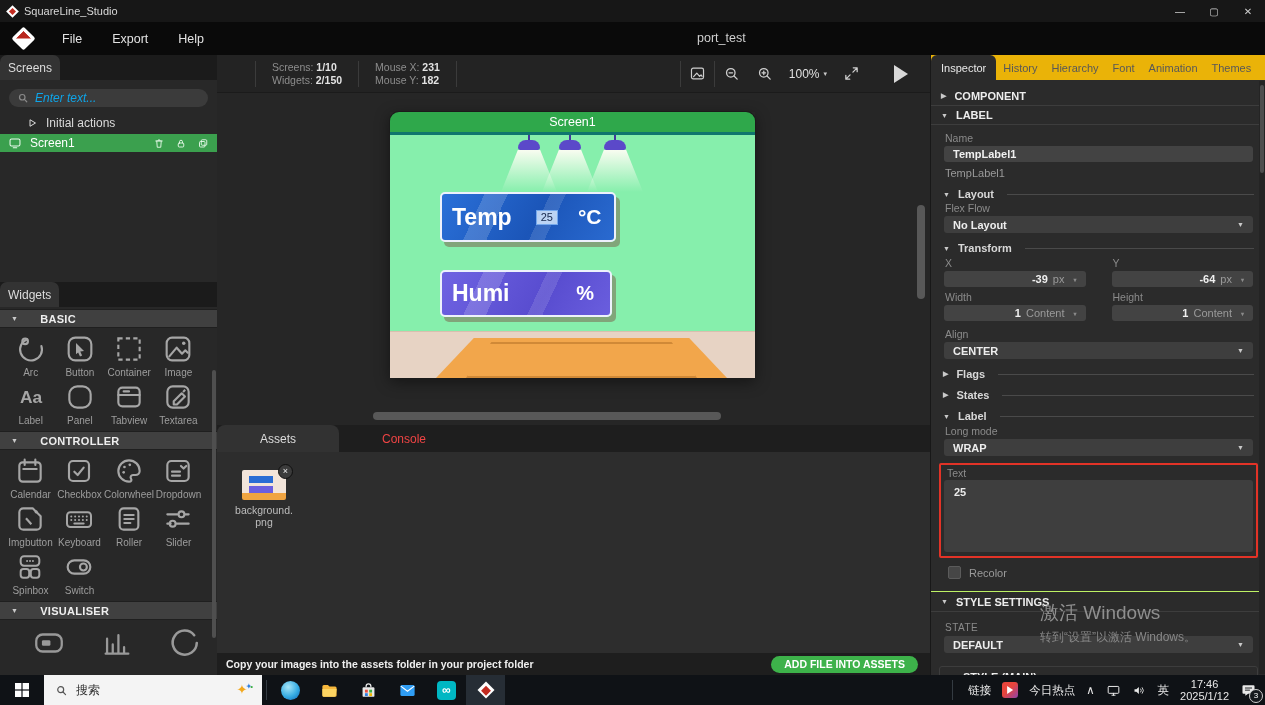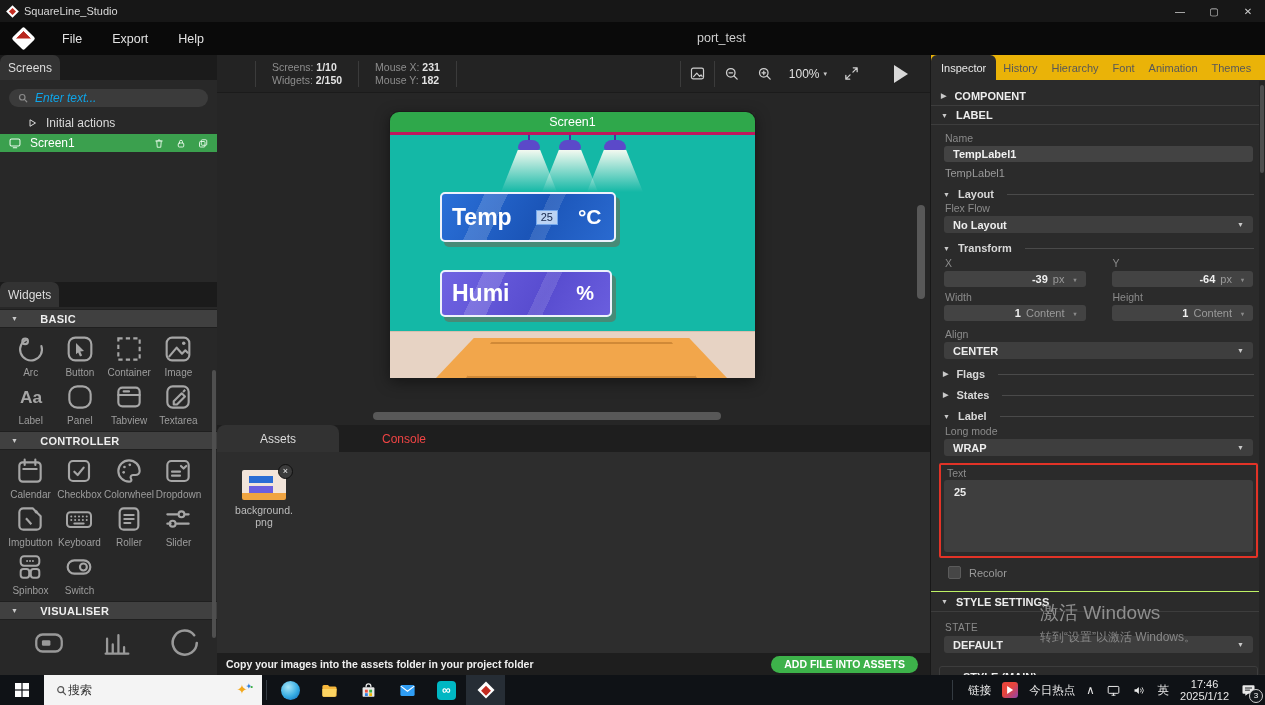--- a/index.html
+++ b/index.html
@@ -43,21 +43,21 @@
   .statcol{padding:0 16px;font-size:10.5px;line-height:13px;color:#8d8d8d;white-space:nowrap}
   .statcol b{color:#e3e3e3}
   .tspacer{flex:1}
   .ticon{padding:0 8px;display:flex;align-items:center}
   .zoomtxt{font-size:12px;color:#e0e0e0;display:flex;align-items:center;gap:4px;padding:0 8px}
   .tri{width:0;height:0;border-left:14px solid #d8d8d8;border-top:9px solid transparent;border-bottom:9px solid transparent;margin-left:26px}
   
   .canvas{position:absolute;top:93px;left:217px;width:713px;height:332px;background:#262626;overflow:hidden}
   .screen{position:absolute;left:173px;top:19px;width:365px;box-shadow:0 4px 14px rgba(0,0,0,.45)}
   .sheader{height:20px;background:#2fa84b;border-radius:9px 9px 0 0;text-align:center;line-height:20px;color:#fff;font-size:12.5px;box-shadow:0 0 0 1px #1b1b1b}
-  .sbody{position:relative;height:243px;background:#14b8a6;border-top:3px solid #be185d;overflow:hidden}
+  .sbody{position:relative;height:243px;background:#86efac;border-top:3px solid #0f766e;overflow:hidden}
   .lamp{position:absolute;width:22px;height:10px;background:#5b49c9;border-radius:11px 11px 3px 3px;top:5px}
   .lamp::before{content:"";position:absolute;left:50%;top:-5px;width:2px;height:5px;background:#45379f;transform:translateX(-50%)}
   .lamp::after{content:"";position:absolute;left:50%;top:10px;transform:translateX(-50%);width:56px;height:42px;
     background:linear-gradient(rgba(255,253,244,.95),rgba(255,253,244,0));clip-path:polygon(30% 0,70% 0,100% 100%,0 100%)}
   .dpanel{position:absolute;left:50px;border:2px solid #edf1fc;border-radius:5px;display:flex;align-items:center;color:#fff;overflow:hidden;box-shadow:4px 5px 0 rgba(124,92,72,.5)}
   .dpanel::before{content:"";position:absolute;inset:0;background:linear-gradient(115deg,transparent 22%,rgba(255,255,255,.16) 22%,rgba(255,255,255,.16) 34%,transparent 34%,transparent 56%,rgba(255,255,255,.12) 56%,rgba(255,255,255,.12) 64%,transparent 64%)}
   .tpanel{top:57px;width:172px;height:46px;background:linear-gradient(120deg,#2a70d8,#1b55b8 55%,#2a6ad0)}
   .hpanel{top:135px;width:168px;height:43px;background:linear-gradient(120deg,#6f63e2,#584ccf 60%,#6a5ede)}
   .big{font-size:23px;font-weight:bold;margin-left:10px;z-index:1;position:relative}
   .valbox{margin-left:24px;z-index:1;position:relative;background:rgba(206,226,250,.88);border:1px solid #74a8ec;font-size:11px;color:#16284c;padding:0 4px;line-height:13px}
@@ -111,21 +111,21 @@
   .istate{margin:10px 14px 3px;font-size:10px;color:#8b8b8b;letter-spacing:.5px}
   .imain{margin:13px 8px 0;border:1px solid #3d3d3d;border-radius:3px;height:20px;display:flex;align-items:center;gap:8px;padding:0 8px;font-weight:bold;font-size:11px;color:#ededed}
   .iscroll{position:absolute;right:1px;top:26px;bottom:1px;width:6px;background:#242424}
   .iscroll-thumb{position:absolute;top:4px;left:1px;width:4px;height:88px;background:#4e4e4e;border-radius:2px}
   .watermark{position:absolute;left:1040px;top:600px;z-index:8;pointer-events:none;color:#8f8f8f}
   .wm1{font-size:19px}
   .wm2{font-size:12px;margin-top:3px;color:#888}
   
   .taskbar{position:absolute;left:0;right:0;bottom:0;height:30px;background:#0f1216;display:flex;align-items:center;z-index:20;color:#e8e8e8}
   .tk-start{width:44px;height:30px;display:flex;align-items:center;justify-content:center}
-  .tk-search{width:218px;height:30px;background:#f4f4f4;display:flex;align-items:center;padding:0 11px;box-sizing:border-box}
+  .tk-search{width:218px;height:30px;background:#f4f4f4;display:flex;align-items:center;gap:8px;padding:0 11px;box-sizing:border-box}
   .tk-search .txt{font-size:12px;color:#333}
   .tk-spark{margin-left:auto;font-size:13px;color:#f2a81d;letter-spacing:-2px}
   .tk-spark i{font-style:normal;font-size:8px;vertical-align:super}
   .tk-div{width:1px;height:20px;background:#343b42;margin:0 4px}
   .tk-app{width:39px;height:30px;display:flex;align-items:center;justify-content:center;position:relative}
   .tk-app.active{background:#262d35}
   .edge{width:19px;height:19px;border-radius:50%;background:radial-gradient(circle at 38% 32%,#a8e6f7,#36ace3 55%,#0b61b4)}
   .infin{width:19px;height:19px;border-radius:4px;background:#00b7c3;color:#fff;font-size:12px;font-weight:bold;display:flex;align-items:center;justify-content:center}
   .dmd-t{width:12px;height:12px;transform:rotate(45deg);background:#fff;position:relative}
   .dmd-t::after{content:"";position:absolute;inset:2.5px;background:#c22b20}

